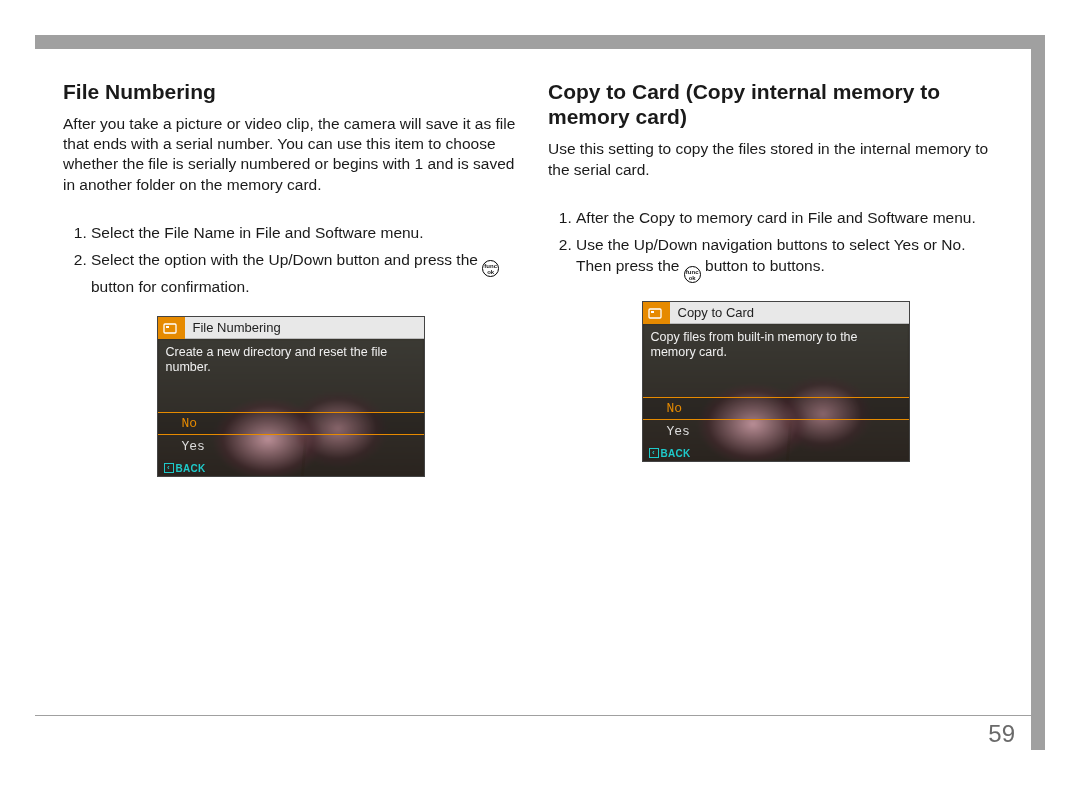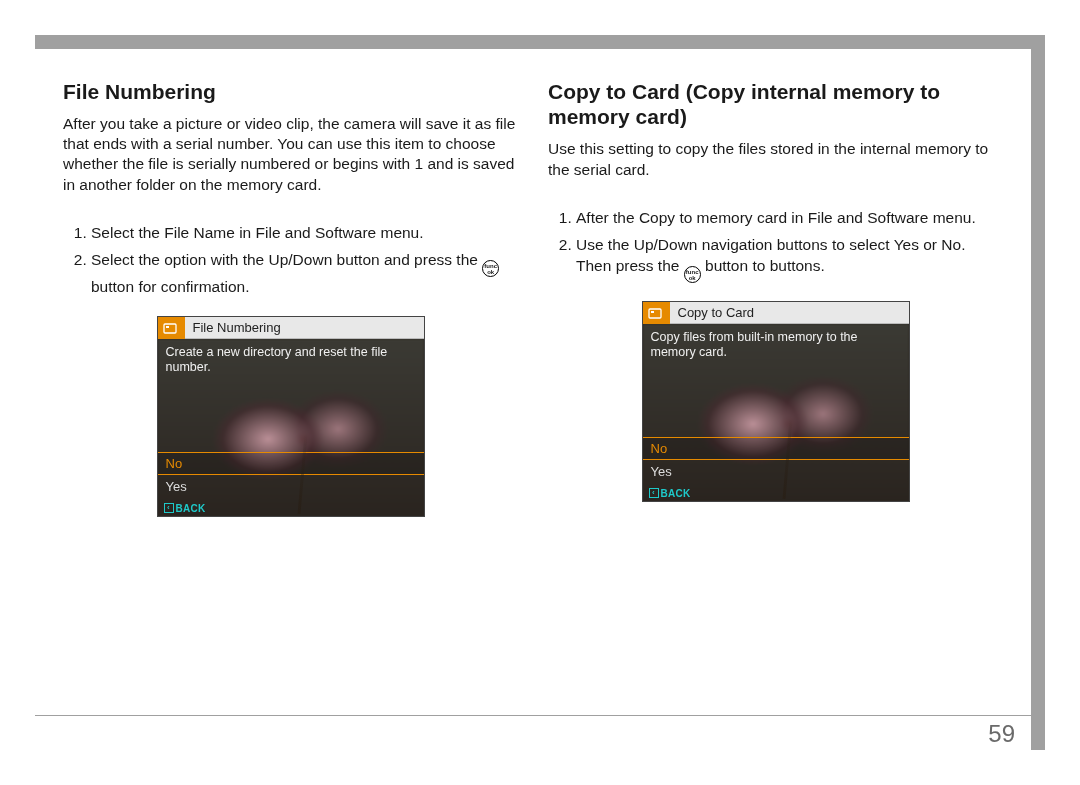--- a/index.html
+++ b/index.html
@@ -66,21 +66,21 @@
       padding-top: 0.5px;
     }
     .func-icon .f1 { font-size: 6px; line-height: 6px; }
     .func-icon .f2 { font-size: 6px; line-height: 6px; }
     .screen-wrap {
       margin: 18px auto 0 auto;
       width: 268px;
     }
     .screen {
       width: 268px;
-      height: 201px;
+      height: 161px;
       border: 1px solid #444;
       position: relative;
       overflow: hidden;
       background: #ef4444;
       color: #e8e8e8;
       font-family: Arial, sans-serif;
     }
     .screen-title {
       height: 22px;
       display: flex;
@@ -139,24 +139,25 @@
     }
     .screen-options {
       position: absolute;
       left: 0; right: 0;
       bottom: 18px;
     }
     .opt {
       height: 23px;
       display: flex;
       align-items: center;
-      padding: 0 8px;
+      padding: 0 24px;
       font-size: 13px;
       color: #ddd;
       position: relative;
+      font-family: Liberation Mono, monospace;
     }
     .opt.sel {
       color: #e68a00;
       border-top: 1px solid #e68a00;
       border-bottom: 1px solid #e68a00;
       background: rgba(0,0,0,0.12);
     }
     .screen-back {
       position: absolute;
       left: 6px; bottom: 2px;

